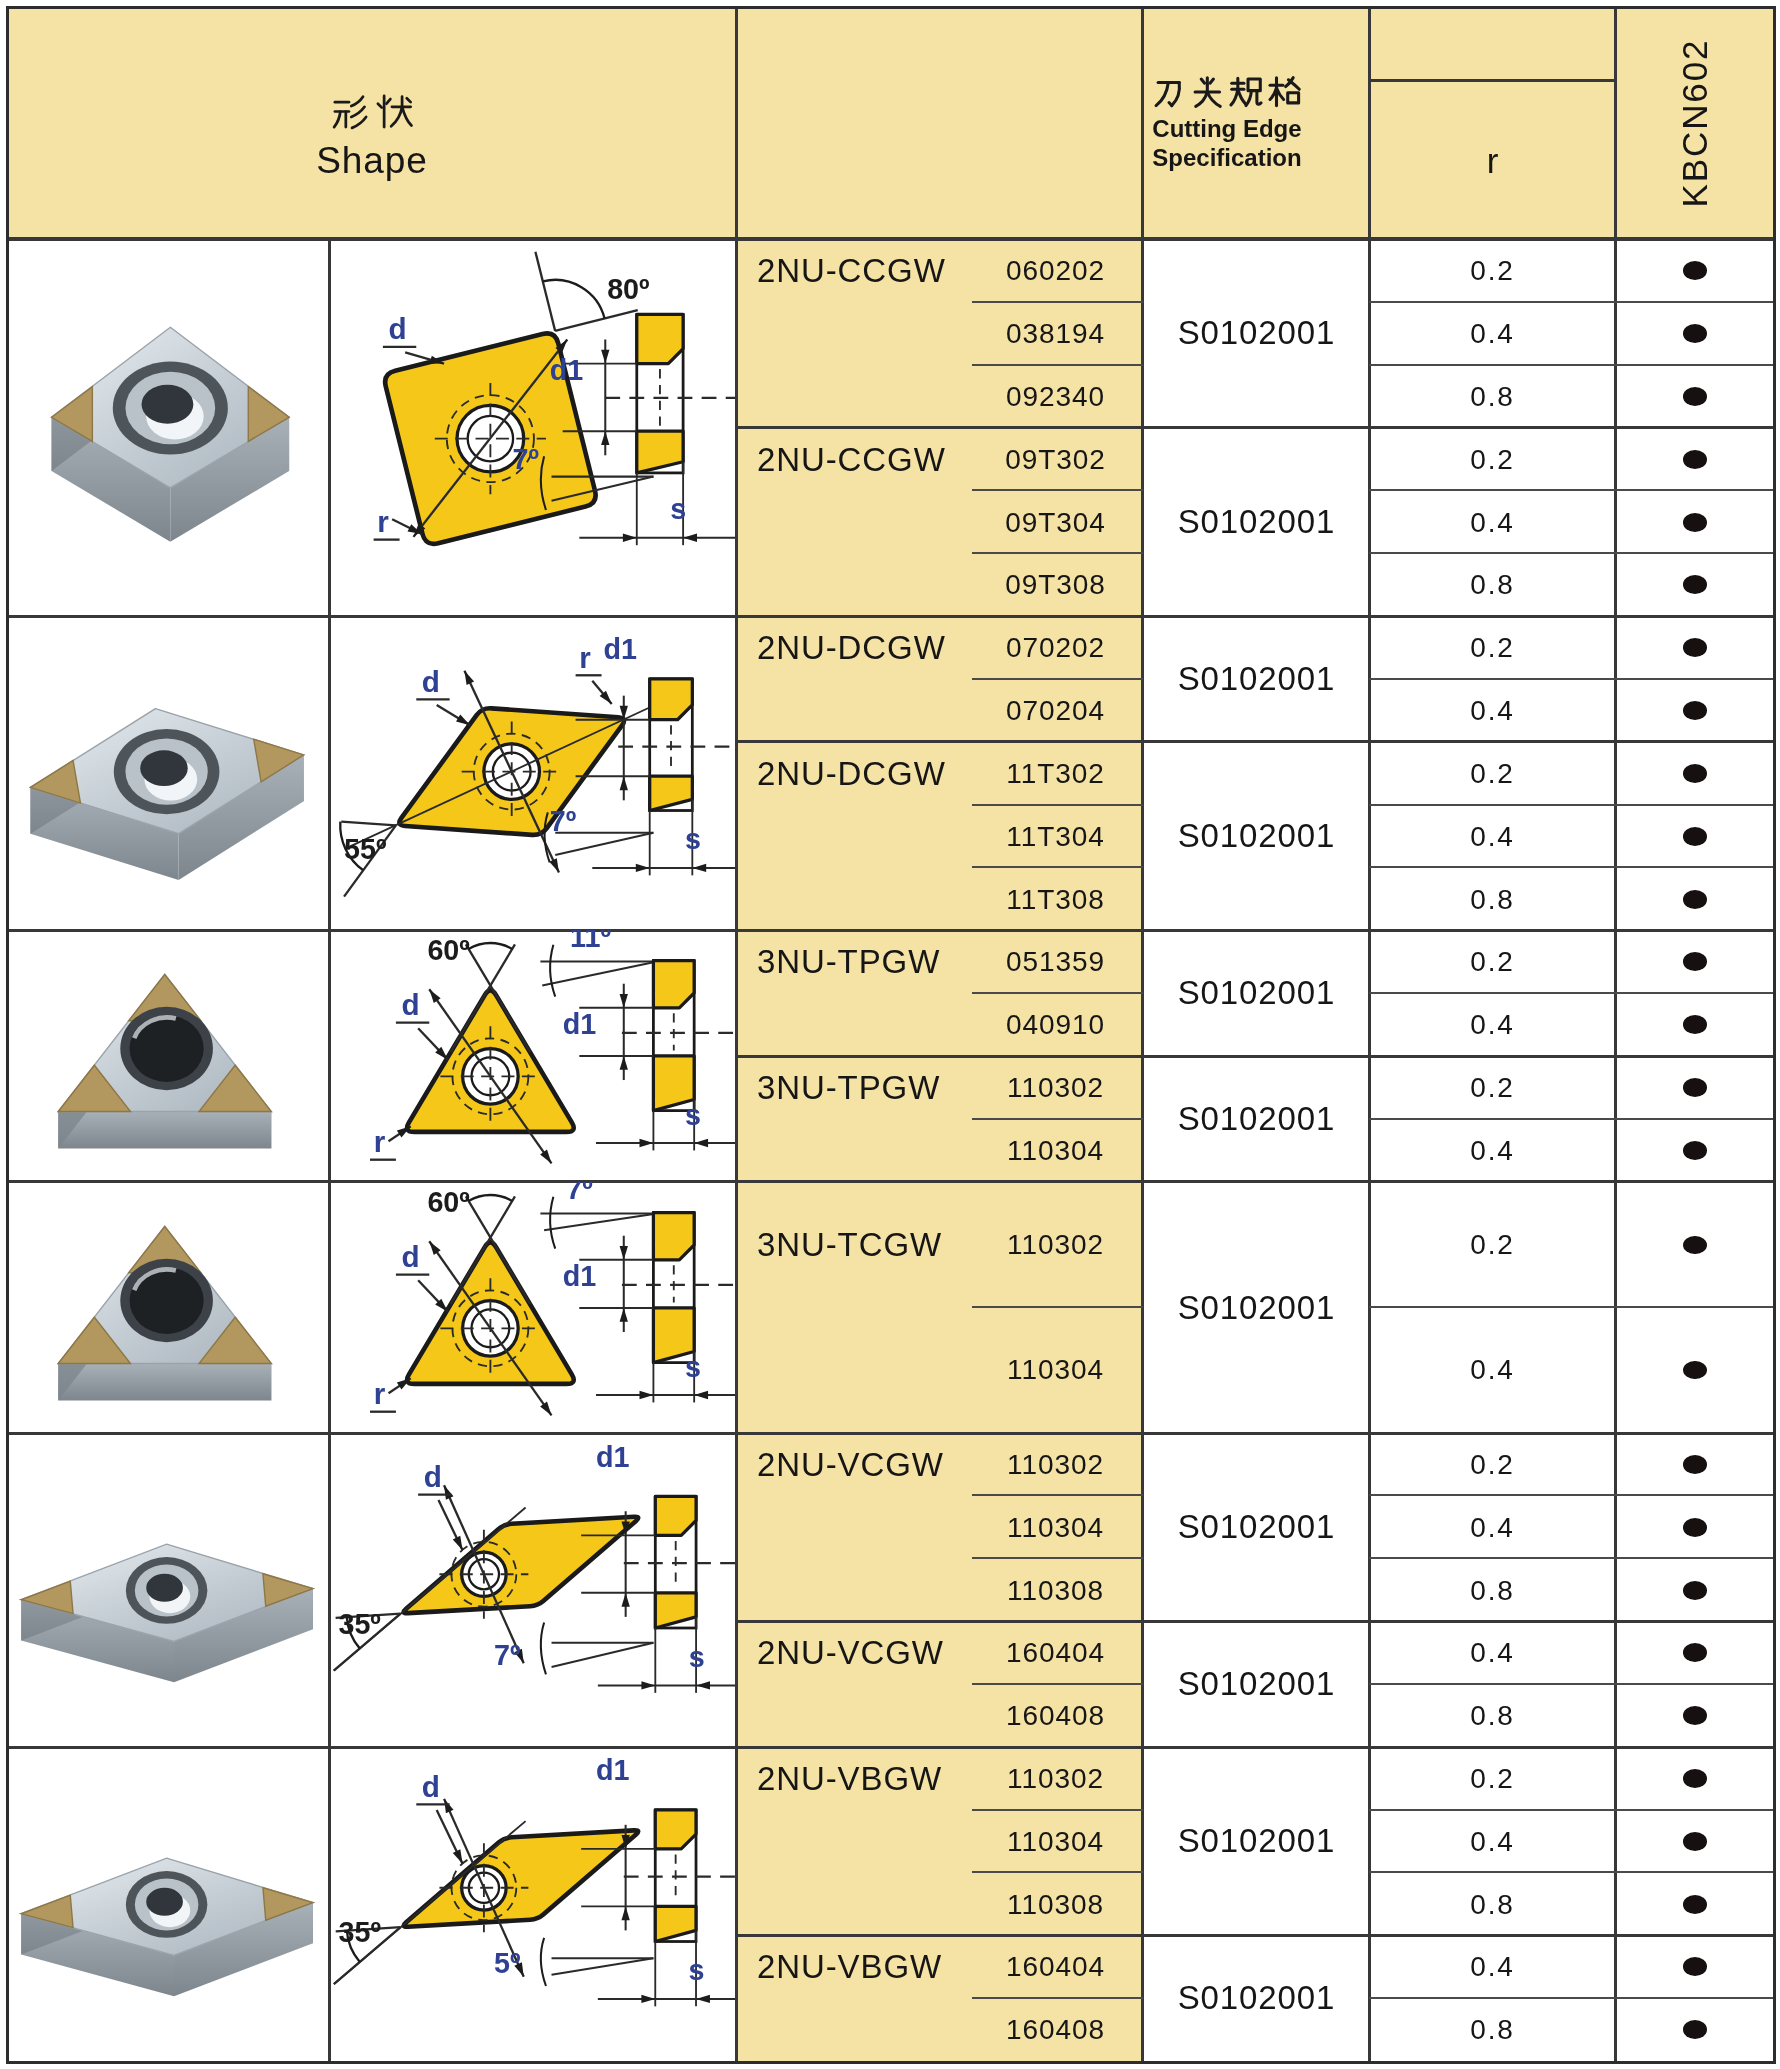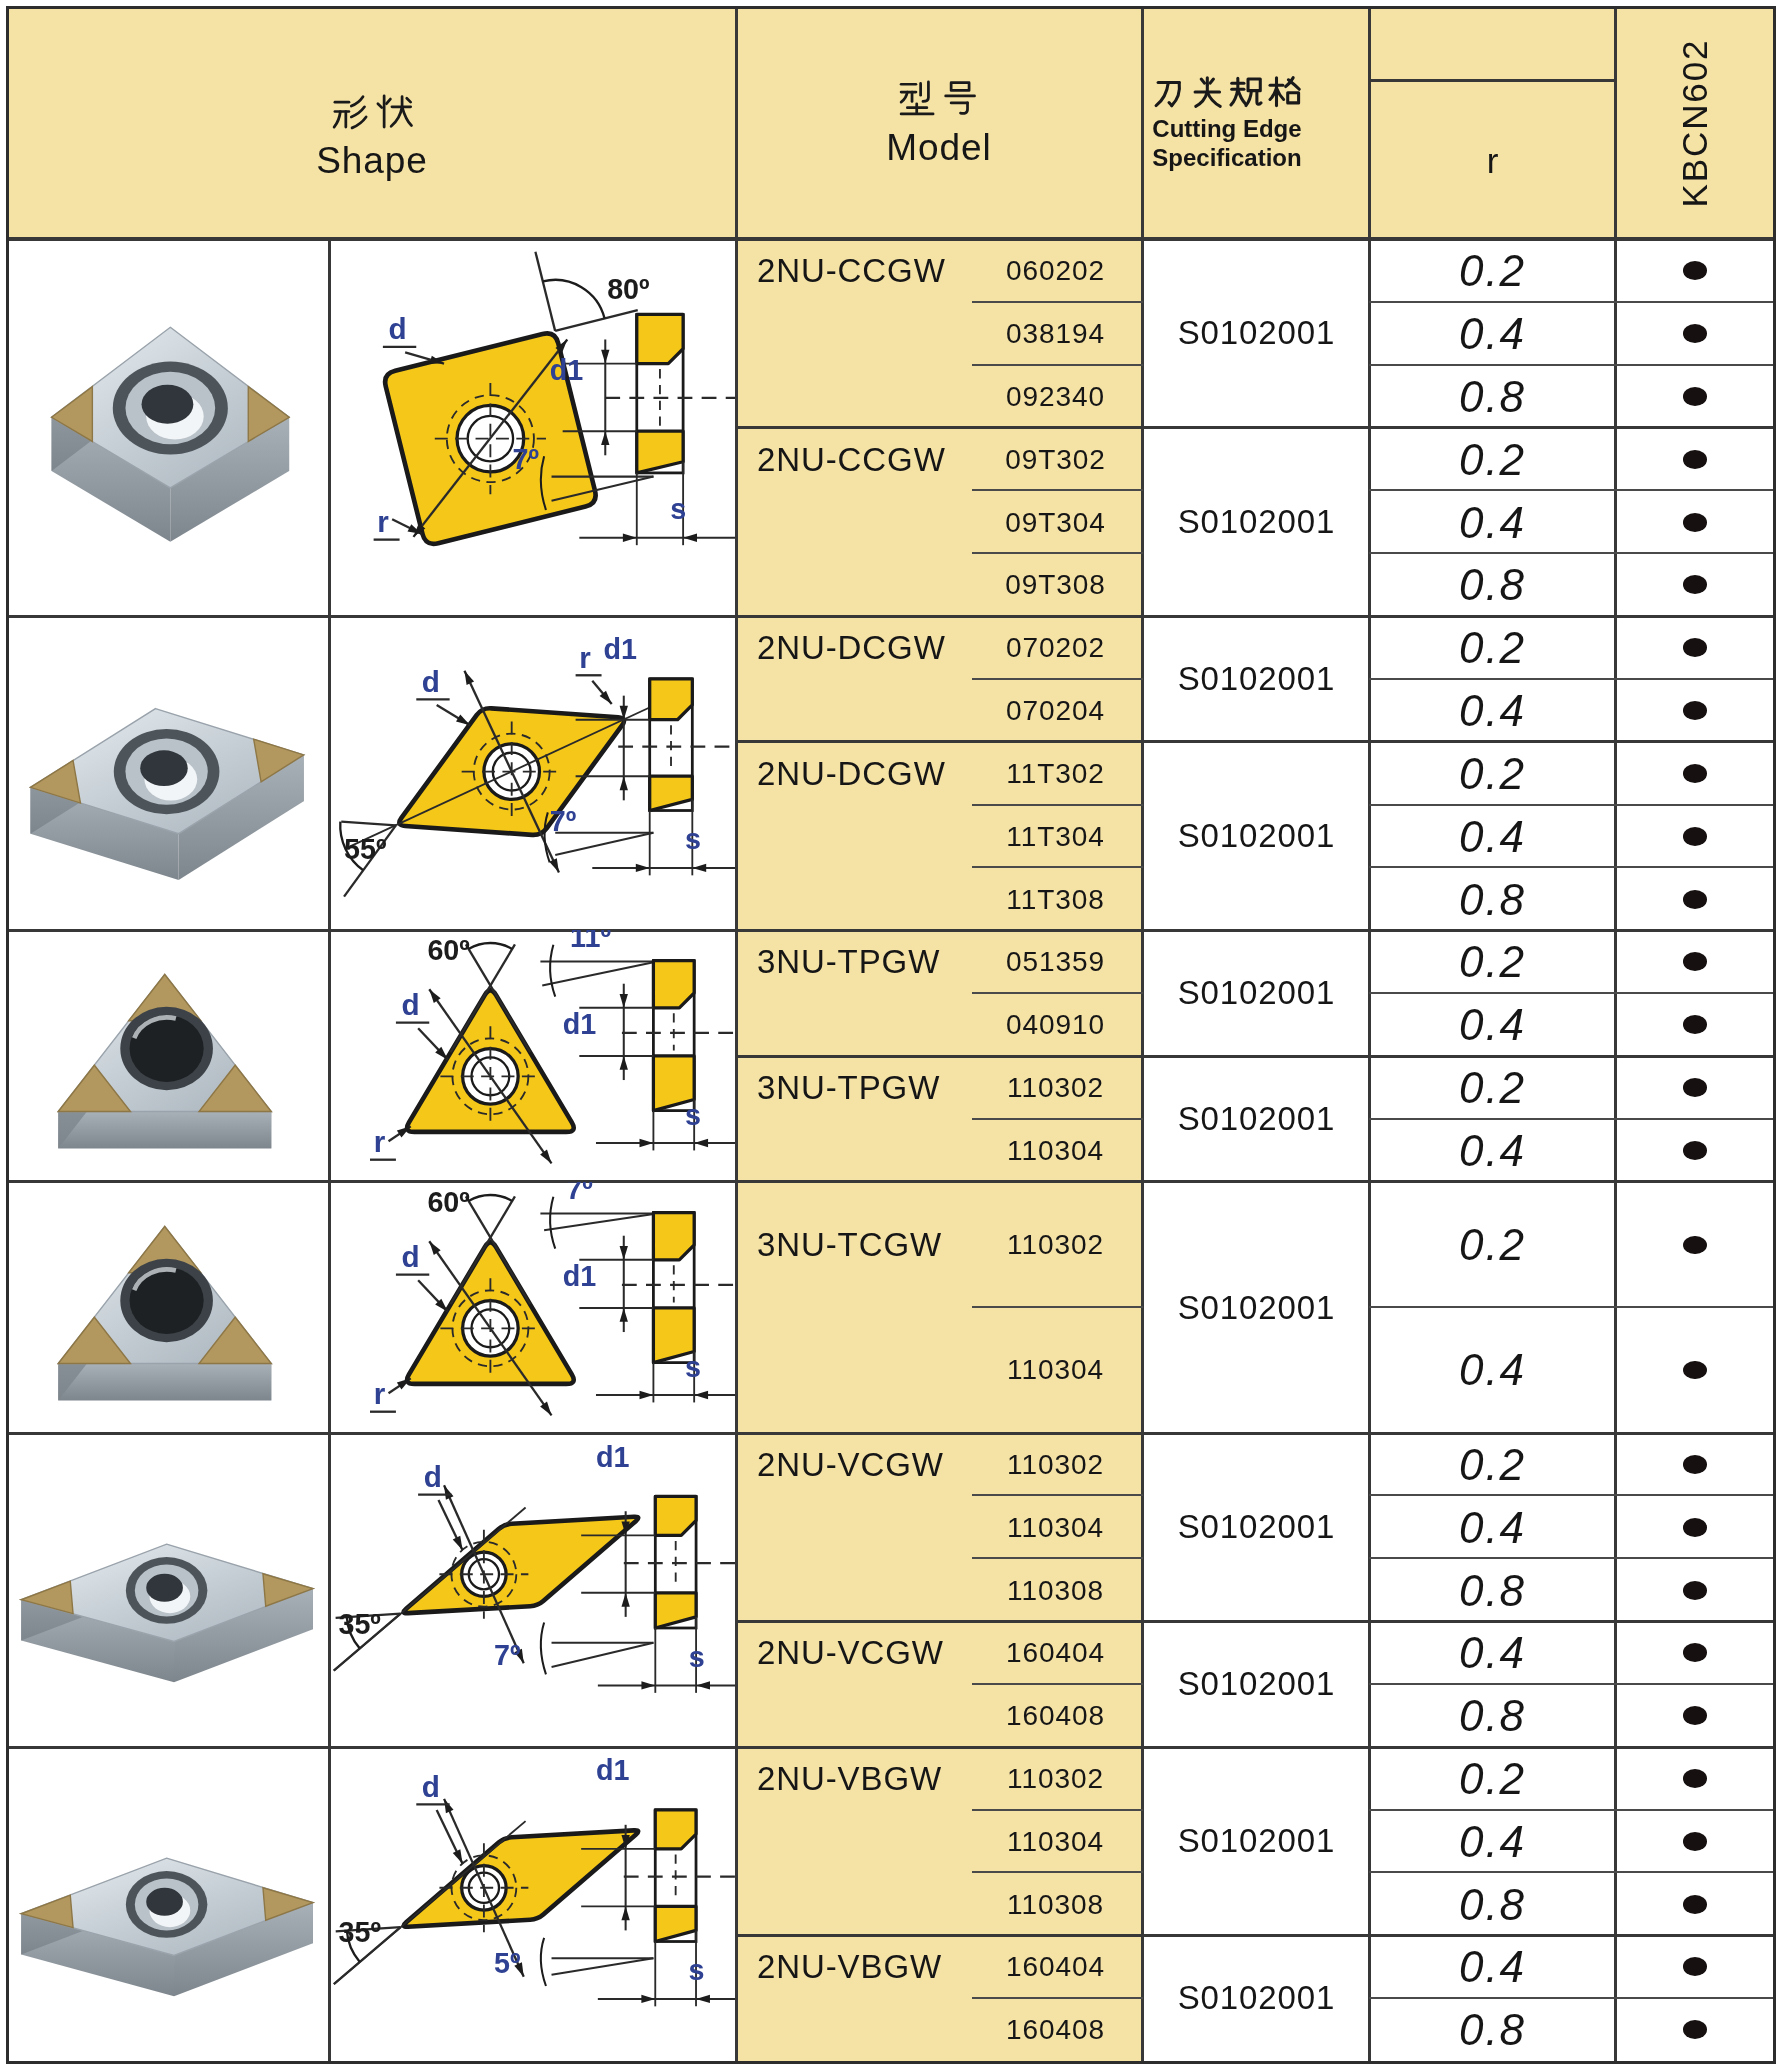--- a/index.html
+++ b/index.html
@@ -9,21 +9,21 @@
   .frame{position:absolute;left:5.6px;top:5.6px;width:1770px;height:2058px;
          border:3.7px solid #2d2d2d;box-sizing:border-box;pointer-events:none;}
   .hl,.vl{position:absolute;background:#383838;}
   .thin{background:#4a4a4a;}
   .cell{position:absolute;display:flex;align-items:center;justify-content:center;
         color:#161616;}
   .cell.left{justify-content:flex-start;}
   .txt-model{font-size:33px;letter-spacing:0.9px;}
   .txt-size{font-size:28px;letter-spacing:0.9px;}
   .txt-spec{font-size:33px;letter-spacing:0.9px;}
-  .txt-r{font-size:44px;letter-spacing:1.9px;font-style:italic;}
+  .txt-r{font-size:28px;letter-spacing:1.9px;}
   .dot{width:24px;height:18.6px;border-radius:50%;background:#161010;}
   .hdr-en{font-size:37px;letter-spacing:0.9px;}
   .hdr-sub{font-size:24px;font-weight:700;line-height:29px;}
   .zhrow{display:flex;align-items:center;gap:4.6px;}
   .zhrow svg{display:block;}
   #h-kbcn span{transform:rotate(-90deg);white-space:nowrap;font-size:35px;letter-spacing:1.9px;}
   .col{display:flex;flex-direction:column;align-items:center;gap:9.3px;}
   .col.l{align-items:flex-start;}
   svg text{font-family:"Liberation Sans",sans-serif;}
 </style>
@@ -51,42 +51,20 @@
           <path d="M10 30 L20 40" fill="none" stroke="#1a1a1a" stroke-width="7" stroke-linecap="round" stroke-linejoin="round"></path>
           <path d="M42 18 L32 30" fill="none" stroke="#1a1a1a" stroke-width="7" stroke-linecap="round" stroke-linejoin="round"></path>
           <path d="M46 38 H94" fill="none" stroke="#1a1a1a" stroke-width="7" stroke-linecap="round" stroke-linejoin="round"></path>
           <path d="M72 12 V38" fill="none" stroke="#1a1a1a" stroke-width="7" stroke-linecap="round" stroke-linejoin="round"></path>
           <path d="M72 38 C68 62 56 78 44 88" fill="none" stroke="#1a1a1a" stroke-width="7" stroke-linecap="round" stroke-linejoin="round"></path>
           <path d="M72 38 C78 60 86 76 96 86" fill="none" stroke="#1a1a1a" stroke-width="7" stroke-linecap="round" stroke-linejoin="round"></path>
           <path d="M84 16 L94 26" fill="none" stroke="#1a1a1a" stroke-width="7" stroke-linecap="round" stroke-linejoin="round"></path>
         </svg>
       </div>
     <div class="hdr-en">Shape</div>
-  </div>
-  <div class="cell col" id="h-model" style="left:736px;top:7.4px;width:406px;height:232px;">
-    <div class="zhrow">
-        <svg width="39" height="39" viewBox="0 0 100 100" aria-label="型">
-          <path d="M8 16 H46" fill="none" stroke="#1a1a1a" stroke-width="7" stroke-linecap="round" stroke-linejoin="round"></path>
-          <path d="M8 36 H46" fill="none" stroke="#1a1a1a" stroke-width="7" stroke-linecap="round" stroke-linejoin="round"></path>
-          <path d="M24 36 C22 48 16 56 8 62" fill="none" stroke="#1a1a1a" stroke-width="7" stroke-linecap="round" stroke-linejoin="round"></path>
-          <path d="M36 36 V60" fill="none" stroke="#1a1a1a" stroke-width="7" stroke-linecap="round" stroke-linejoin="round"></path>
-          <path d="M58 14 V44" fill="none" stroke="#1a1a1a" stroke-width="7" stroke-linecap="round" stroke-linejoin="round"></path>
-          <path d="M78 10 V50 C78 58 72 60 64 60" fill="none" stroke="#1a1a1a" stroke-width="7" stroke-linecap="round" stroke-linejoin="round"></path>
-          <path d="M48 66 V90" fill="none" stroke="#1a1a1a" stroke-width="7" stroke-linecap="round" stroke-linejoin="round"></path>
-          <path d="M24 76 H74" fill="none" stroke="#1a1a1a" stroke-width="7" stroke-linecap="round" stroke-linejoin="round"></path>
-          <path d="M8 92 H90" fill="none" stroke="#1a1a1a" stroke-width="7" stroke-linecap="round" stroke-linejoin="round"></path>
-        </svg>
-        <svg width="39" height="39" viewBox="0 0 100 100" aria-label="号">
-          <path d="M26 12 H72 V32 H26 Z" fill="none" stroke="#1a1a1a" stroke-width="7" stroke-linecap="round" stroke-linejoin="round"></path>
-          <path d="M12 46 H86" fill="none" stroke="#1a1a1a" stroke-width="7" stroke-linecap="round" stroke-linejoin="round"></path>
-          <path d="M26 64 H68" fill="none" stroke="#1a1a1a" stroke-width="7" stroke-linecap="round" stroke-linejoin="round"></path>
-          <path d="M68 64 V80 C68 90 60 92 50 90" fill="none" stroke="#1a1a1a" stroke-width="7" stroke-linecap="round" stroke-linejoin="round"></path>
-        </svg>
-      </div>
-    <div class="hdr-en">Model</div>
   </div>
   <div class="cell col l" id="h-spec" style="left:1143px;top:7.4px;width:226px;height:232px;padding-left:9.3px;box-sizing:border-box;gap:5.6px;">
     <div class="zhrow">
         <svg width="34" height="34" viewBox="0 0 100 100" aria-label="刀">
           <path d="M18 22 H80" fill="none" stroke="#1a1a1a" stroke-width="9" stroke-linecap="round" stroke-linejoin="round"></path>
           <path d="M80 22 C84 54 72 76 58 90" fill="none" stroke="#1a1a1a" stroke-width="9" stroke-linecap="round" stroke-linejoin="round"></path>
           <path d="M58 90 L50 81" fill="none" stroke="#1a1a1a" stroke-width="9" stroke-linecap="round" stroke-linejoin="round"></path>
           <path d="M48 22 C44 54 30 76 12 90" fill="none" stroke="#1a1a1a" stroke-width="9" stroke-linecap="round" stroke-linejoin="round"></path>
         </svg>
         <svg width="34" height="34" viewBox="0 0 100 100" aria-label="尖">

